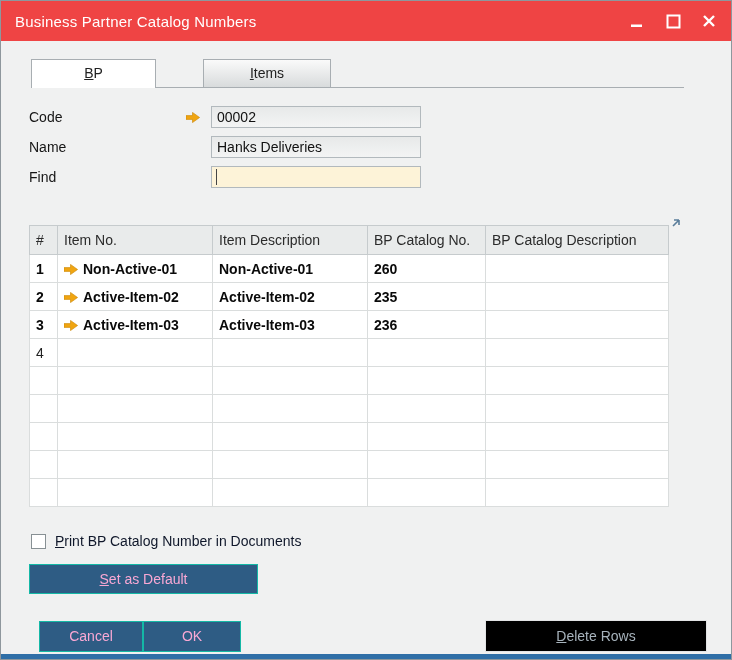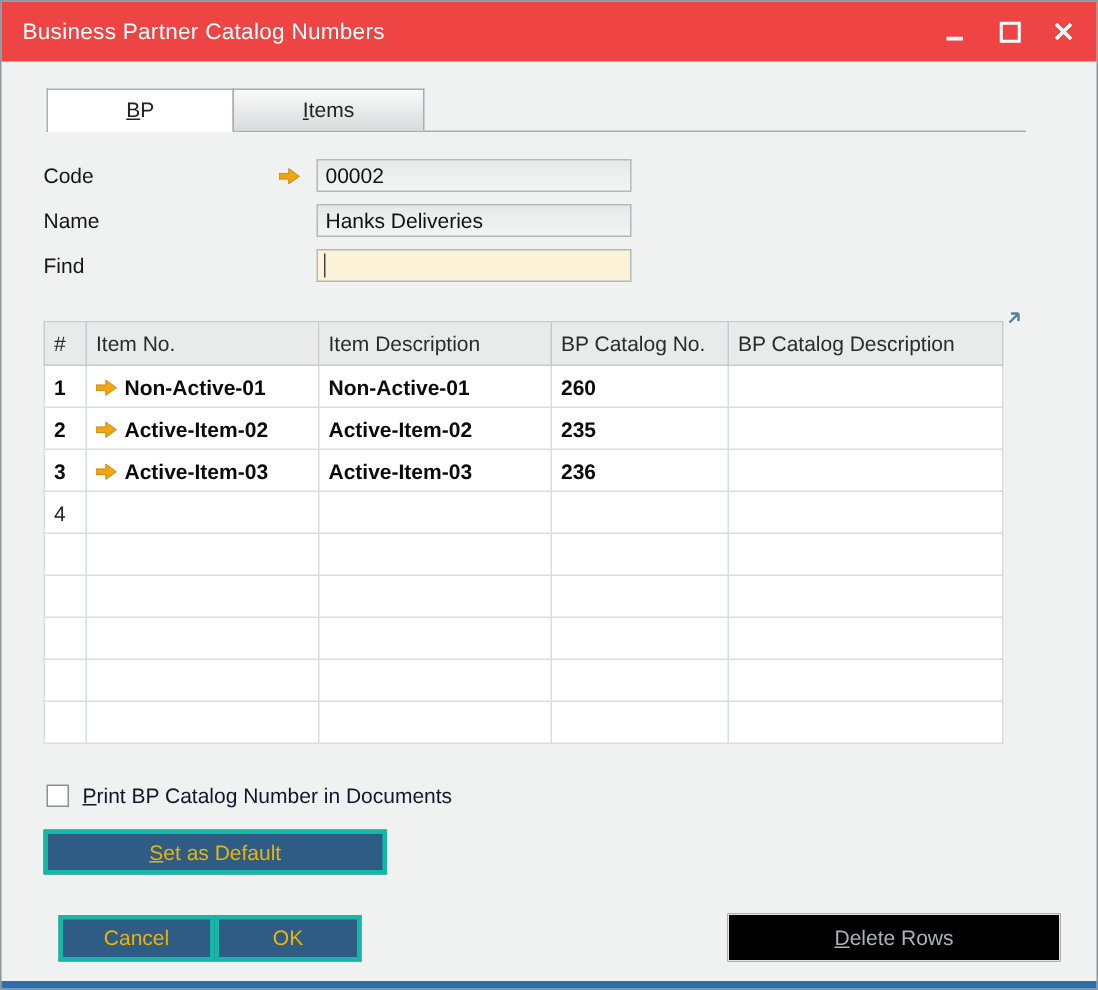--- a/index.html
+++ b/index.html
@@ -23,34 +23,35 @@
     padding:0 14px; color:#fff;
   }
   .titlebar .title { font-size:15px; letter-spacing:.2px; }
   .win-controls { margin-left:auto; display:flex; gap:20px; align-items:center; }
   .winbtn { display:inline-flex; width:16px; height:16px; align-items:center; justify-content:center; cursor:pointer; }
   
   .tabstrip {
     display:flex; align-items:flex-end;
     margin:18px 0 0 30px; width:653px;
     border-bottom:1px solid #a8aeb2;
+    gap:48px;
   }
   .tab {
     box-sizing:border-box; height:28px; line-height:26px;
     text-align:center; font-size:14px; color:#222;
     background:linear-gradient(#fafafa,#d8dbdc);
     border:1px solid #a8aeb2; border-bottom:none;
     cursor:pointer;
   }
   .tab.tab-bp { width:125px; }
   .tab.tab-items { width:128px; margin-left:-1px; }
   .tab.active { background:#ffffff; margin-bottom:-1px; height:29px; }
   .tab u, button u, .chk-label u, .btn u { text-decoration:underline; }
   
-  .form { margin:14px 0 4px 28px; }
+  .form { margin:14px 0 15px 28px; }
   .form-row { display:flex; align-items:center; height:30px; }
   .form-label { width:157px; font-size:14px; color:#151515; }
   .arrow-slot { width:25px; display:flex; align-items:center; }
   .field {
     box-sizing:border-box; width:210px; height:22px;
     border:1px solid #b2b9bd;
     background:linear-gradient(#e7e9e9,#f3f4f4);
     font-family:inherit; font-size:14px; color:#111;
     padding:0 5px; outline:none;
   }
@@ -83,22 +84,22 @@
   
   .chk-row { display:flex; align-items:center; gap:9px; margin:26px 0 0 30px; }
   .checkbox {
     width:15px; height:15px; box-sizing:border-box;
     border:1px solid #879094; background:#fff; cursor:pointer;
   }
   .chk-label { font-size:14px; color:#0f172a; }
   
   .btn {
     box-sizing:border-box; height:31px;
-    background:#2e5c84; color:#eab308;
-    border:3px solid #14b8a6;
+    background:#2e5c84; color:#f9a8d4;
+    border:1px solid #14b8a6;
     font-family:inherit; font-size:14px;
     cursor:pointer;
   }
   .btn-setdefault { display:block; margin:15px 0 0 28px; width:229px; height:30px; }
   .footer {
     display:flex; align-items:center;
     margin-top:26px; padding:0 24px;
   }
   .btn-ok { width:98px; }
   .btn-cancel { width:104px; margin-left:14px; }

